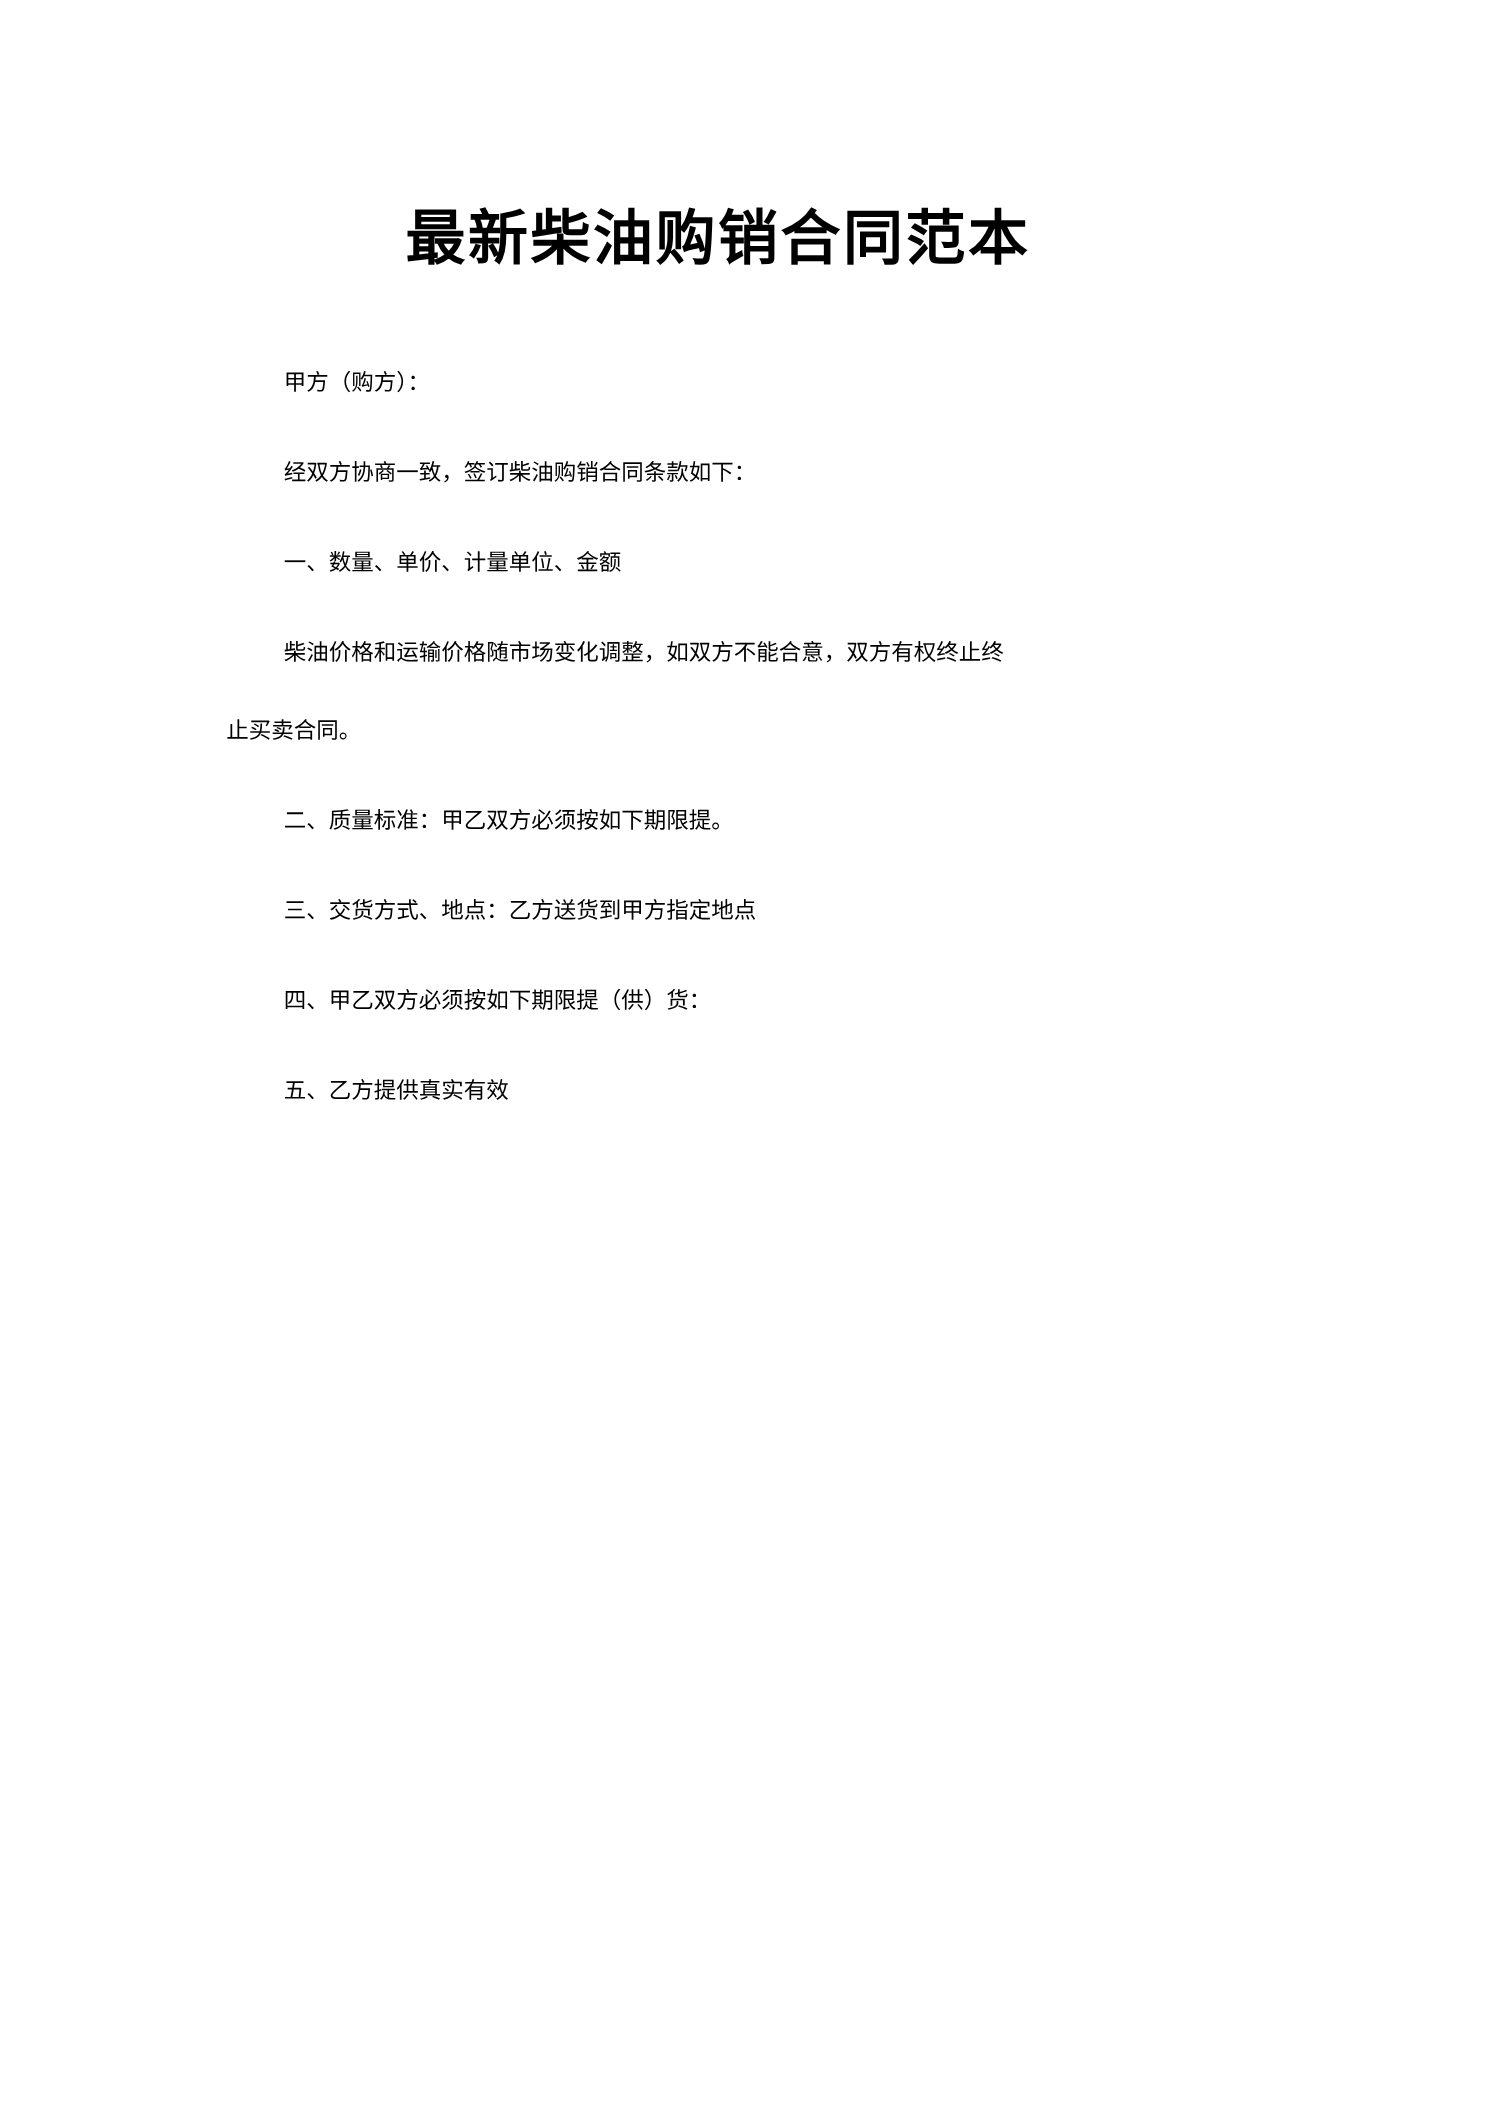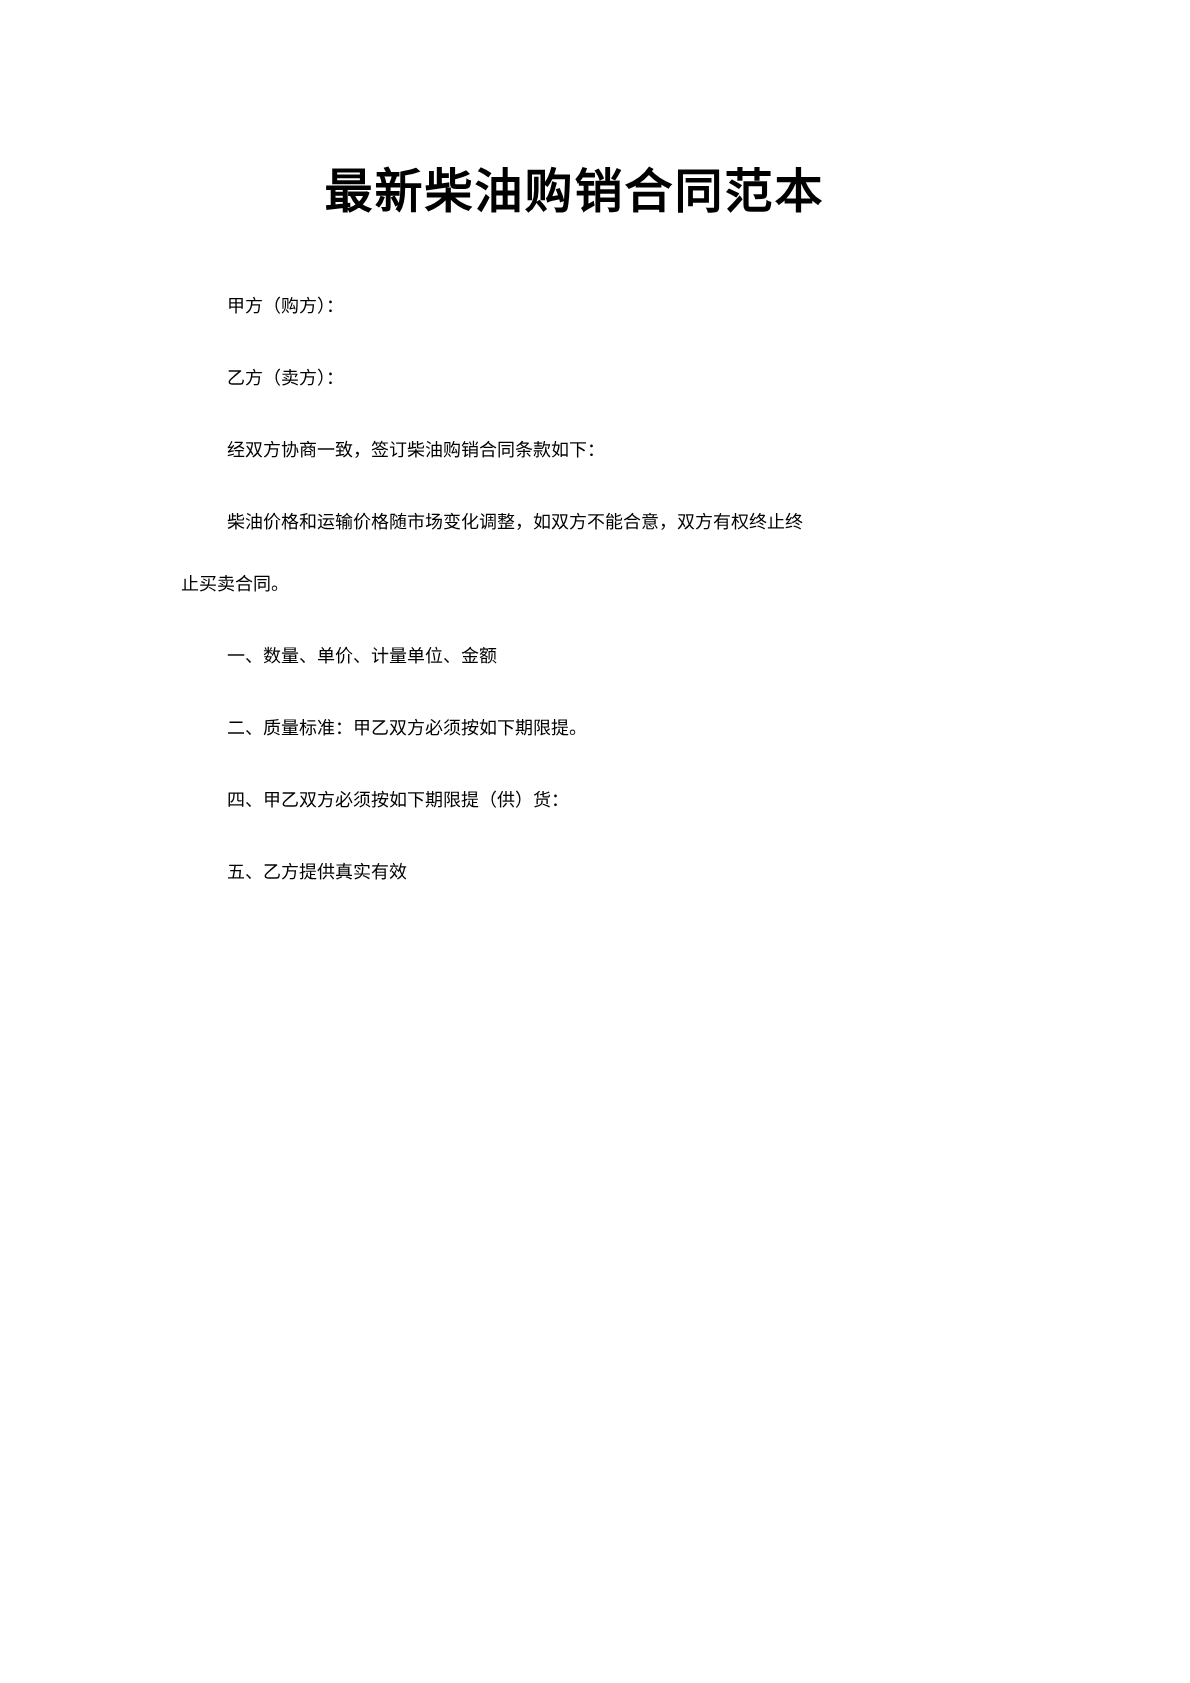--- a/index.html
+++ b/index.html
@@ -41,22 +41,22 @@
   }
 </style>
 </head>
 <body>
 
 <div class="page">
   <h1 class="doc-title">最新柴油购销合同范本</h1>
 
   <div class="doc-body">
     <p class="para">甲方（购方）：</p>
-    <p class="para">乙方（卖方）：</p>
     <p class="para">经双方协商一致，签订柴油购销合同条款如下：</p>
+    <p class="para">一、数量、单价、计量单位、金额</p>
     <p class="para">柴油价格和运输价格随市场变化调整，如双方不能合意，双方有权终止终
 止买卖合同。</p>
-    <p class="para">一、数量、单价、计量单位、金额</p>
     <p class="para">二、质量标准：甲乙双方必须按如下期限提。</p>
+    <p class="para">三、交货方式、地点：乙方送货到甲方指定地点</p>
     <p class="para">四、甲乙双方必须按如下期限提（供）货：</p>
     <p class="para">五、乙方提供真实有效</p>
   </div>
 </div>
 
 </body></html>

